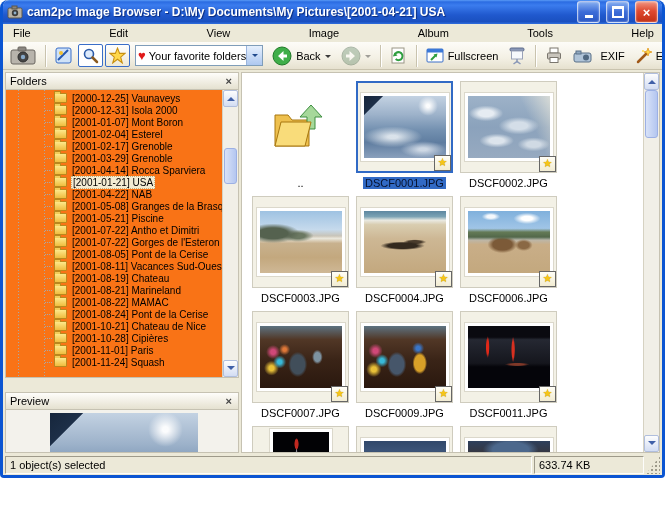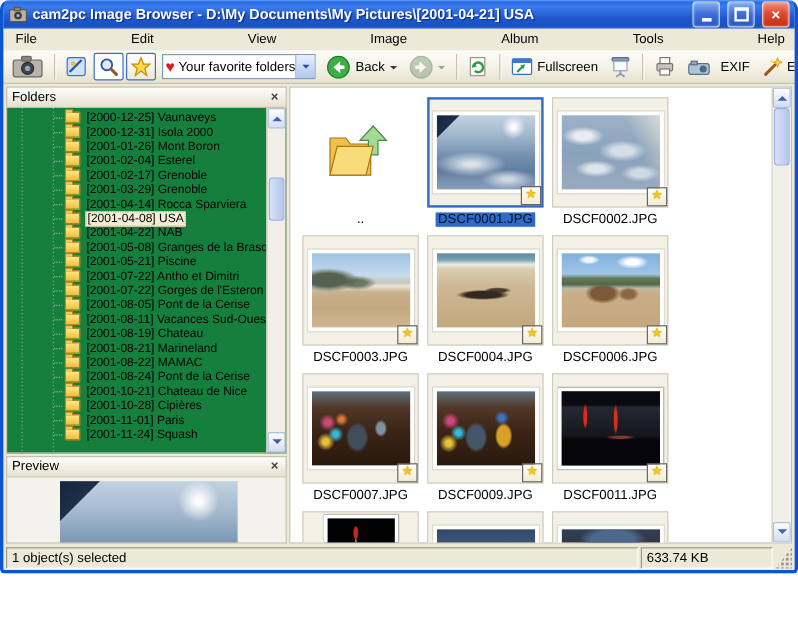--- a/index.html
+++ b/index.html
@@ -35,28 +35,28 @@
   .dda{width:0;height:0;border:3px solid transparent;border-top-color:#3a3a3a;margin-top:4px;}
   .combo{display:flex;align-items:center;width:132px;height:19px;background:#fff;
     border:1px solid #7f9db9;margin:0 3px;padding-left:2px;}
   .combo .heart-icon::before{content:"♥";color:#e01818;font-size:13px;line-height:13px;}
   .combo .cval{flex:1;padding-left:3px;white-space:nowrap;overflow:hidden;}
   .combo .cbtn{width:15px;height:100%;display:flex;align-items:center;justify-content:center;
     background:linear-gradient(180deg,#e6f0fd,#aec8f0);border-left:1px solid #9ab4dc;}
   .combo .cbtn i{width:0;height:0;border:3px solid transparent;border-top-color:#204a8c;margin-top:3px;}
   
   .main{flex:1;display:flex;padding:2px;gap:2px;min-height:0;background:#ece9d8;}
-  .leftcol{flex:0 0 234px;display:flex;flex-direction:column;gap:2px;min-height:0;}
+  .leftcol{flex:0 0 234px;display:flex;flex-direction:column;gap:14px;min-height:0;}
   .panel{display:flex;flex-direction:column;min-height:0;}
   .panel.folders{flex:0 0 306px;}
   .panel.preview{flex:1;text-align:center;}
   .phead{flex:0 0 16px;display:flex;align-items:center;justify-content:space-between;padding:0 4px;
     background:linear-gradient(180deg,#fefdfa,#e5e1d0);border:1px solid #c6c2b2;}
   .pclose{color:#444;font-weight:bold;font-size:11px;line-height:11px;padding:0 2px;}
-  .pbody{flex:1;border:1px solid #c6c2b2;border-top:0;background:#15803d;position:relative;overflow:hidden;}
+  .pbody{flex:1;border:1px solid #c6c2b2;border-top:0;background:#f97316;position:relative;overflow:hidden;}
   
   .tree{position:absolute;inset:0;padding-top:2px;}
   .guide{position:absolute;top:0;bottom:0;width:1px;
     background-image:linear-gradient(#a8a8a8 1px,transparent 1px);background-size:1px 3px;}
   .g1{left:12px;}.g2{left:38px;}
   .trow{height:12px;display:flex;align-items:center;padding-left:39px;white-space:nowrap;}
   .trow::before{content:"";width:7px;border-top:1px dotted #a8a8a8;margin-right:2px;flex:0 0 7px;}
   .fold{flex:0 0 13px;width:13px;height:10px;margin-right:4px;position:relative;border-radius:1px;
     background:linear-gradient(180deg,#fde88a,#f0bc3e);border:1px solid #b9881d;box-sizing:border-box;}
   .fold::before{content:"";position:absolute;left:-1px;top:-3px;width:5px;height:2px;
@@ -325,41 +325,41 @@
             <div class="trow">
                 <i class="fold"></i>
                 <span class="tlabel">[2000-12-25] Vaunaveys</span>
               </div>
             <div class="trow">
                 <i class="fold"></i>
                 <span class="tlabel">[2000-12-31] Isola 2000</span>
               </div>
             <div class="trow">
                 <i class="fold"></i>
-                <span class="tlabel">[2001-01-26] Mont Boron</span>
+                <span class="tlabel">[2001-01-07] Mont Boron</span>
               </div>
             <div class="trow">
                 <i class="fold"></i>
                 <span class="tlabel">[2001-02-04] Esterel</span>
               </div>
             <div class="trow">
                 <i class="fold"></i>
                 <span class="tlabel">[2001-02-17] Grenoble</span>
               </div>
             <div class="trow">
                 <i class="fold"></i>
                 <span class="tlabel">[2001-03-29] Grenoble</span>
               </div>
             <div class="trow">
                 <i class="fold"></i>
                 <span class="tlabel">[2001-04-14] Rocca Sparviera</span>
               </div>
             <div class="trow sel">
                 <i class="fold"></i>
-                <span class="tlabel">[2001-04-08] USA</span>
+                <span class="tlabel">[2001-01-21] USA</span>
               </div>
             <div class="trow">
                 <i class="fold"></i>
                 <span class="tlabel">[2001-04-22] NAB</span>
               </div>
             <div class="trow">
                 <i class="fold"></i>
                 <span class="tlabel">[2001-05-08] Granges de la Brasque</span>
               </div>
             <div class="trow">

